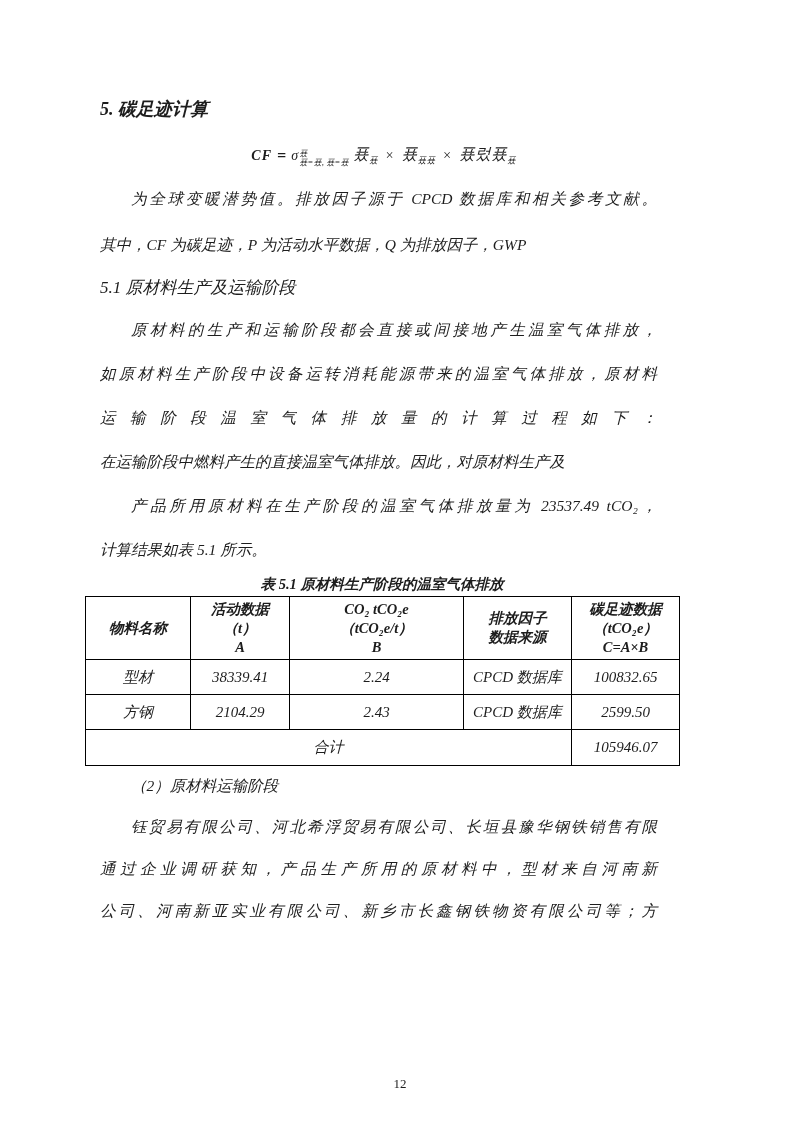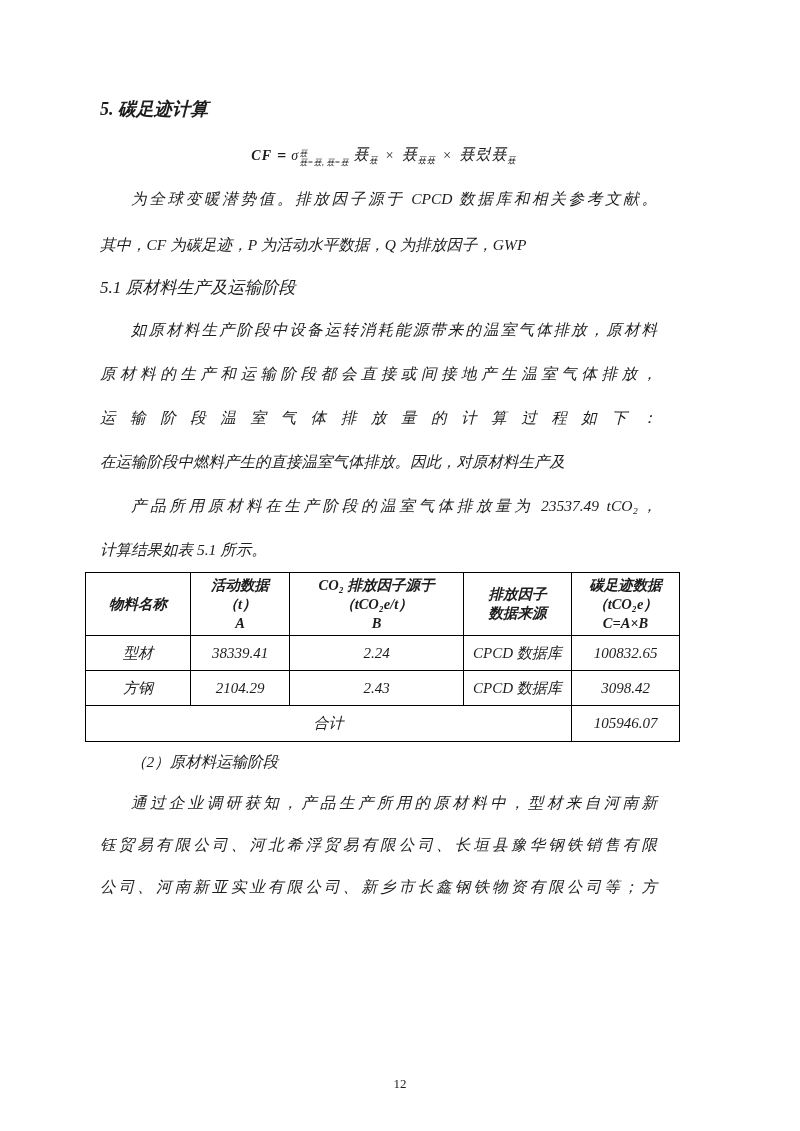--- a/index.html
+++ b/index.html
@@ -90,53 +90,54 @@
     </div>
 
     <div class="para">
         <div class="line">为全球变暖潜势值。排放因子源于 CPCD 数据库和相关参考文献。</div>
         <div class="line">其中，CF 为碳足迹，P 为活动水平数据，Q 为排放因子，GWP</div>
       </div>
 
     <h2 class="h2">5.1 原材料生产及运输阶段</h2>
 
     <div class="para tight">
+        <div class="line">原材料的生产和运输阶段都会直接或间接地产生温室气体排放，</div>
         <div class="line">如原材料生产阶段中设备运转消耗能源带来的温室气体排放，原材料</div>
-        <div class="line">原材料的生产和运输阶段都会直接或间接地产生温室气体排放，</div>
         <div class="line">运输阶段温室气体排放量的计算过程如下：</div>
         <div class="line">在运输阶段中燃料产生的直接温室气体排放。因此，对原材料生产及</div>
       </div>
 
 
     <div class="para tight">
         <div class="line">产品所用原材料在生产阶段的温室气体排放量为 23537.49 tCO₂，</div>
         <div class="line">计算结果如表 5.1 所示。</div>
       </div>
 
+    <div class="tbl-caption">表 5.1  原材料生产阶段的温室气体排放</div>
 
     <table class="data">
       <colgroup>
         <col style="width:105px">
           <col style="width:99px">
           <col style="width:174px">
           <col style="width:108px">
           <col style="width:108px">
       </colgroup>
       <tbody>
           <tr>
         <th>
               <div class="line">物料名称</div>
             </th>
         <th>
               <div class="line">活动数据</div>
               <div class="line">（t）</div>
               <div class="line">A</div>
             </th>
         <th>
-              <div class="line">CO₂ 排放因子源于</div>
+              <div class="line">CO₂ tCO₂e</div>
               <div class="line">（tCO₂e/t）</div>
               <div class="line">B</div>
             </th>
         <th>
               <div class="line">排放因子</div>
               <div class="line">数据来源</div>
             </th>
         <th>
               <div class="line">碳足迹数据</div>
               <div class="line">（tCO₂e）</div>
@@ -148,33 +149,33 @@
         <td>38339.41</td>
         <td>2.24</td>
         <td>CPCD 数据库</td>
         <td>100832.65</td>
       </tr>
       <tr>
         <td>方钢</td>
         <td>2104.29</td>
         <td>2.43</td>
         <td>CPCD 数据库</td>
-        <td>3098.42</td>
+        <td>2599.50</td>
       </tr>
       <tr class="total">
         <td colspan="4">合计</td>
         <td>105946.07</td>
       </tr>
     </tbody>
       </table>
 
     <p class="sub-head">（2）原材料运输阶段</p>
 
     <div class="para p5 cont">
+        <div class="line">钰贸易有限公司、河北希浮贸易有限公司、长垣县豫华钢铁销售有限</div>
         <div class="line">通过企业调研获知，产品生产所用的原材料中，型材来自河南新</div>
-        <div class="line">钰贸易有限公司、河北希浮贸易有限公司、长垣县豫华钢铁销售有限</div>
         <div class="line">公司、河南新亚实业有限公司、新乡市长鑫钢铁物资有限公司等；方</div>
       </div>
 
   </div>
 
   <div class="page-num">12</div>
 </div>
 
 </body></html>

